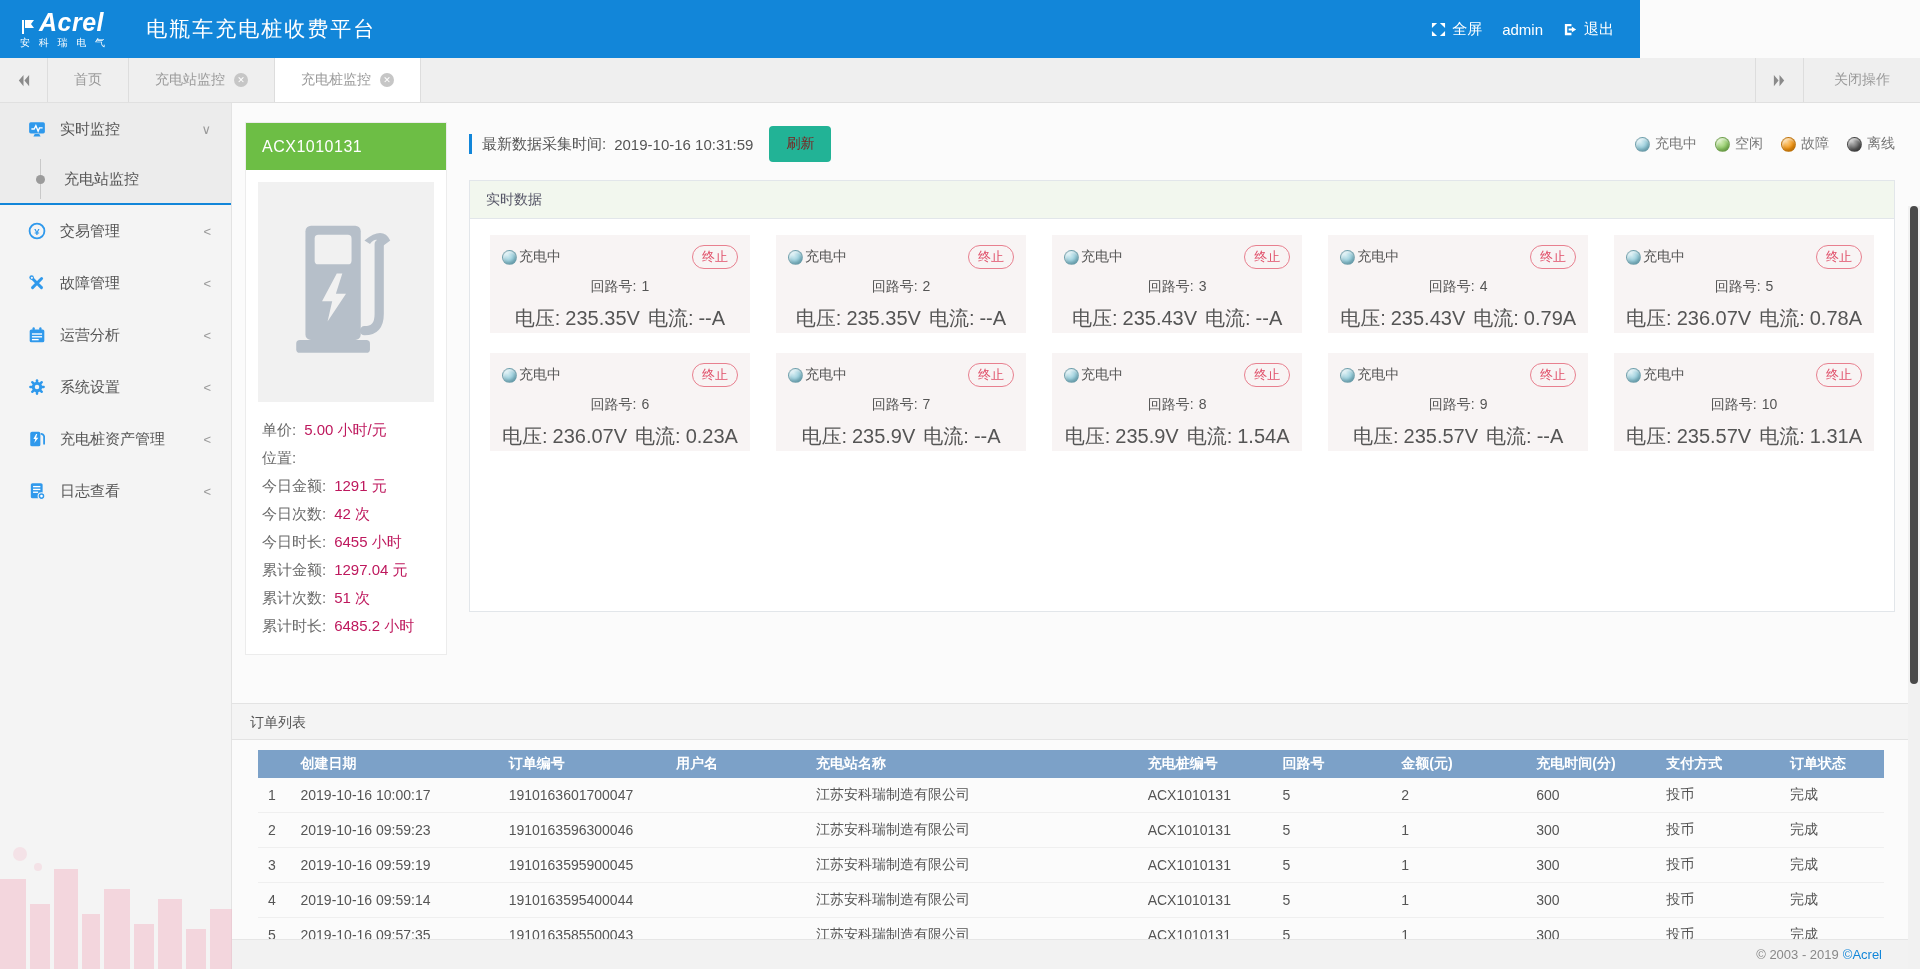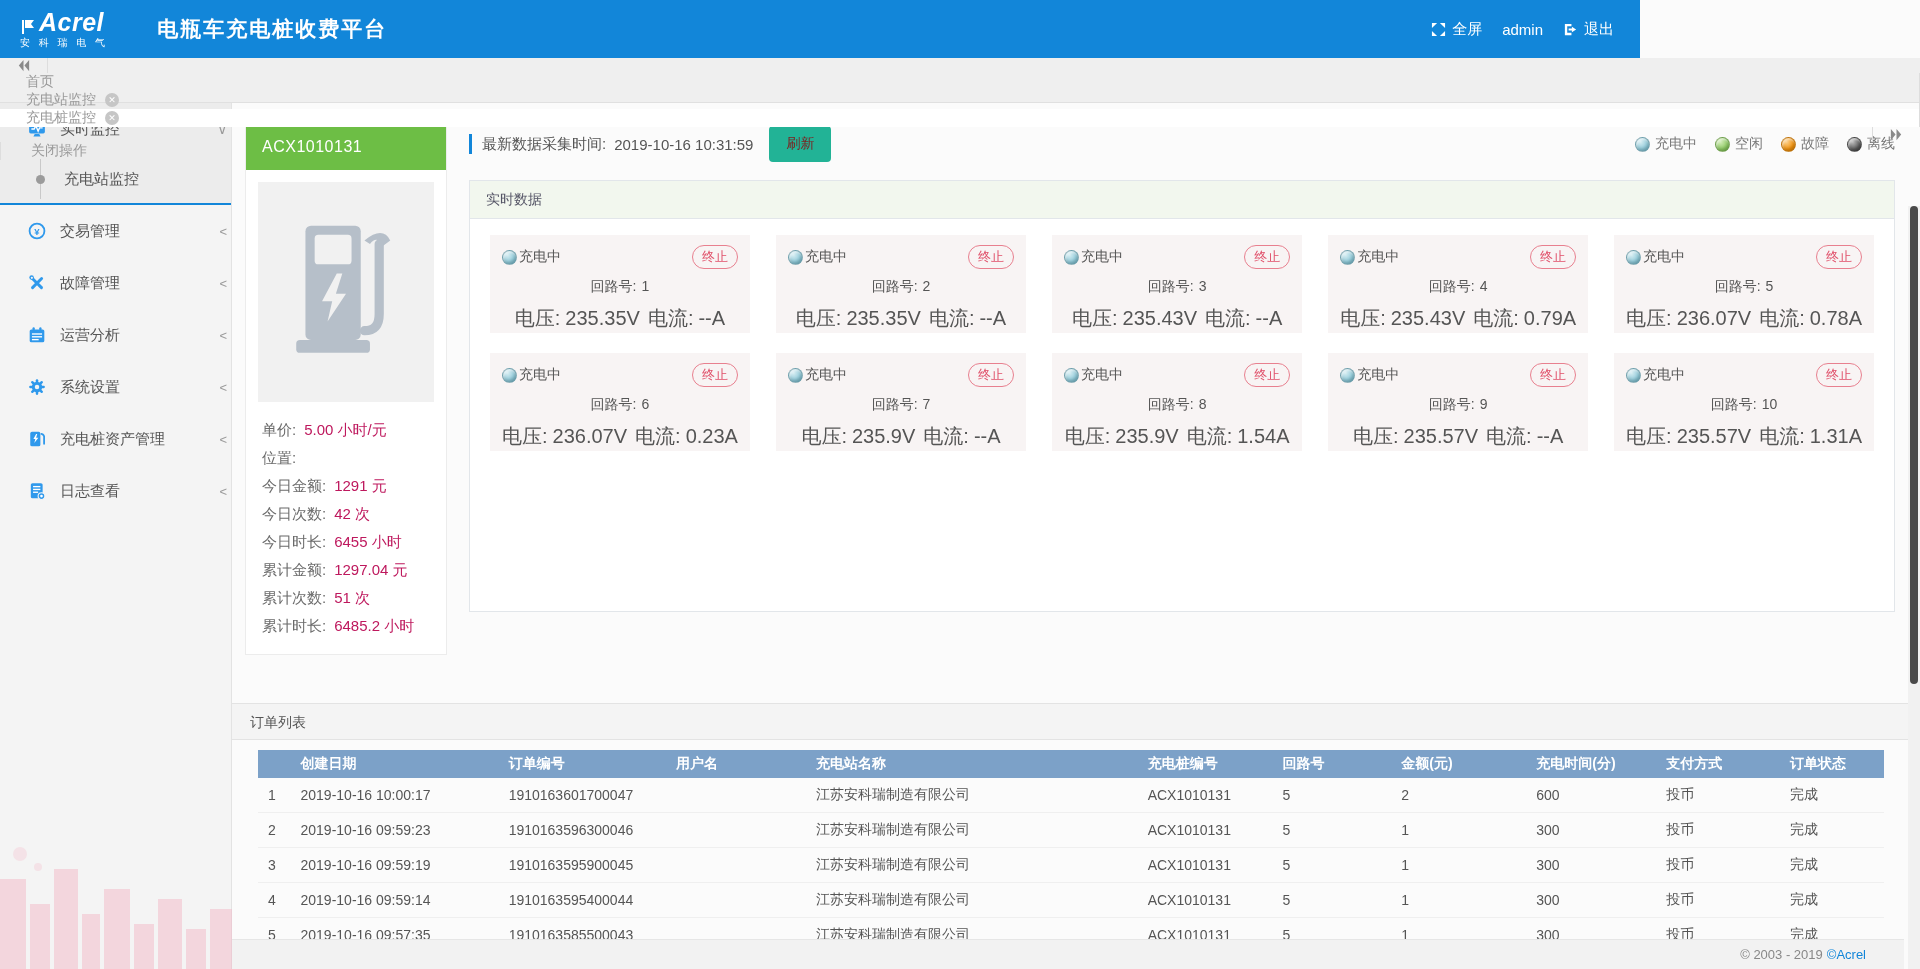--- a/index.html
+++ b/index.html
@@ -7,46 +7,46 @@
     font-family:"Liberation Sans","DejaVu Sans",sans-serif; background:#fbfbfb; }
 
   
   .hdr { position:absolute; left:0; top:0; width:1640px; height:58px;
     background:#1286d9; display:flex; align-items:center; color:#fff; z-index:10; }
   .logo { margin-left:20px; display:flex; flex-direction:column; line-height:1; }
   .logo-top { display:flex; align-items:flex-end; }
   .logo-flag { width:16px; height:16px; margin-right:3px; }
   .logo-name { font-size:25px; font-weight:bold; font-style:italic; letter-spacing:.5px; }
   .logo-sub { font-size:10px; letter-spacing:3px; margin-top:3px; }
-  .hdr-title { font-size:21px; font-weight:bold; margin-left:49px; letter-spacing:2px;text-align:right; }
+  .hdr-title { font-size:21px; font-weight:normal; margin-left:38px; letter-spacing:2px;text-align:right; }
   .hdr-right { margin-left:auto; margin-right:26px; display:flex; align-items:center; gap:20px; font-size:15px; }
   .hdr-link { display:flex; align-items:center; gap:6px; cursor:pointer; }
   .hdr-ic { width:15px; height:15px; }
 
   
   .tabbar { position:absolute; left:0; top:58px; width:1920px; height:45px;
-    background:#efefef; border-bottom:1px solid #e0e0e0; display:flex; align-items:stretch; z-index:9;flex-direction:column; }
+    background:#efefef; border-bottom:1px solid #e0e0e0; display:flex; align-items:stretch; z-index:9; }
   .tab-nav { width:48px; display:flex; align-items:center; justify-content:center; cursor:pointer; }
   .tab-nav.left { border-right:1px solid #ddd; }
   .tab-nav.right { border-left:1px solid #ddd; margin-left:auto; }
   .tab-nav svg { width:15px; height:15px; fill:#8a8a8a; }
   .tab { display:flex; align-items:center; padding:0 26px; font-size:14px; color:#9a9a9a;
     border-right:1px solid #ddd; cursor:pointer; }
   .tab:first-of-type { border-left:1px solid #ddd; }
   .tab.active { background:#fff; }
   .tab-close { width:14px; height:14px; margin-left:9px; border-radius:50%; background:#c6c6c6;
     color:#fff; font-size:9px; line-height:14px; text-align:center; }
   .close-ops { display:flex; align-items:center; padding:0 30px; font-size:14px; color:#9a9a9a;
     border-left:1px solid #ddd; cursor:pointer; }
 
   
   .sidebar { position:absolute; left:0; top:103px; width:232px; bottom:0;
     background:#f4f4f4; border-right:1px solid #e3e3e3; z-index:8; }
   .side-group { background:#ececec; border-bottom:2px solid #1286d9; }
-  .side-item { height:52px; display:flex; align-items:center; padding:0 4px 0 28px;
+  .side-item { height:52px; display:flex; align-items:center; padding:0 20px 0 28px;
     font-size:15px; color:#555; cursor:pointer;justify-content:flex-end; }
   .side-item .ic { width:18px; height:18px; margin-right:14px; flex-shrink:0; }
   .chev { margin-left:auto; color:#999; font-size:13px; }
   .side-sub { height:48px; display:flex; align-items:center; padding-left:64px;
     font-size:15px; color:#555; position:relative; cursor:pointer; }
   .tree-line { position:absolute; left:40px; top:4px; bottom:4px; width:1px; background:#c9c9c9; }
   .tree-dot { position:absolute; left:36px; top:50%; margin-top:-4px; width:9px; height:9px;
     border-radius:50%; background:#9b9b9b; }
   .city { position:absolute; left:0; bottom:0; width:232px; height:160px; opacity:.5; }
 
@@ -105,21 +105,21 @@
     border-bottom:1px solid #e3e3e3; padding-left:18px; font-size:14px; color:#555; }
   .otable-wrap { margin:10px 36px 0 26px; border-bottom:1px solid #b9cde4; }
   table.otable { width:100%; border-collapse:collapse; }
   .otable th { background:#7ca1c8; color:#fff; font-size:14px; font-weight:bold;
     text-align:left; padding:5px 10px; white-space:nowrap; }
   .otable td { font-size:14px; color:#555; padding:8px 10px; border-bottom:1px solid #efefef;
     white-space:nowrap; }
   .otable tr:last-child td { border-bottom:none; }
 
   
-  .footer { position:absolute; left:0; right:16px; bottom:0; height:30px; background:#f2f2f2;
+  .footer { position:absolute; left:0; right:0; bottom:0; height:30px; background:#f2f2f2;
     border-top:1px solid #e6e6e6; display:flex; align-items:center; justify-content:flex-end;
     padding-right:38px; font-size:13px; color:#888; }
   .footer .brand { color:#1286d9; margin-left:4px; cursor:pointer; }
   .vscroll { position:absolute; right:0; top:103px; bottom:0; width:12px; background:#f1f1f1; z-index:20; }
   .vthumb { position:absolute; top:0; right:2px; width:8px; height:478px; background:#4a4a4a; border-radius:4px; }
 </style>
 </head>
 <body>
 
 <div class="hdr">

